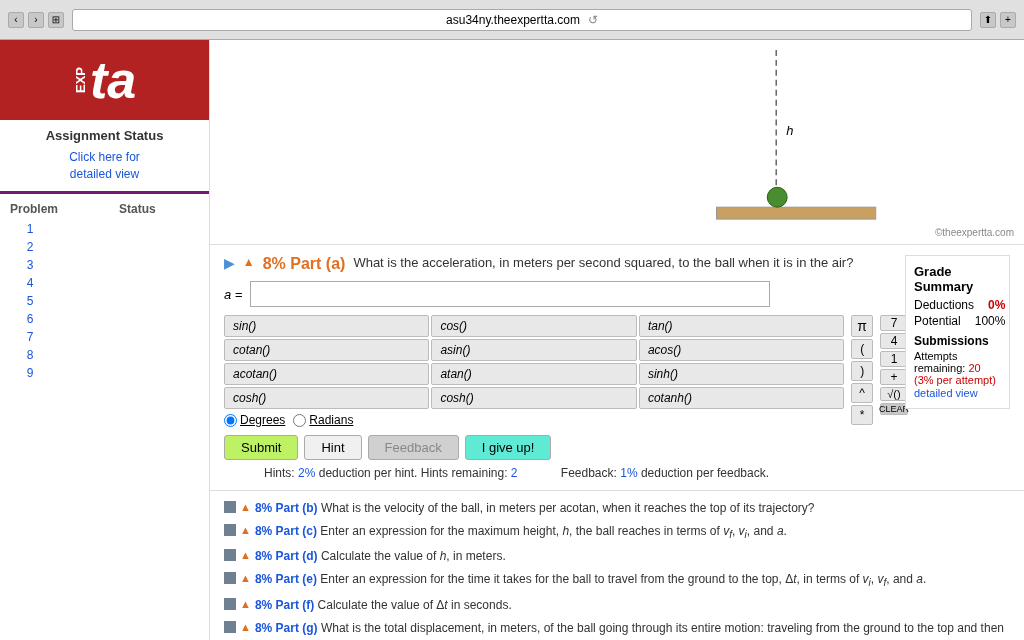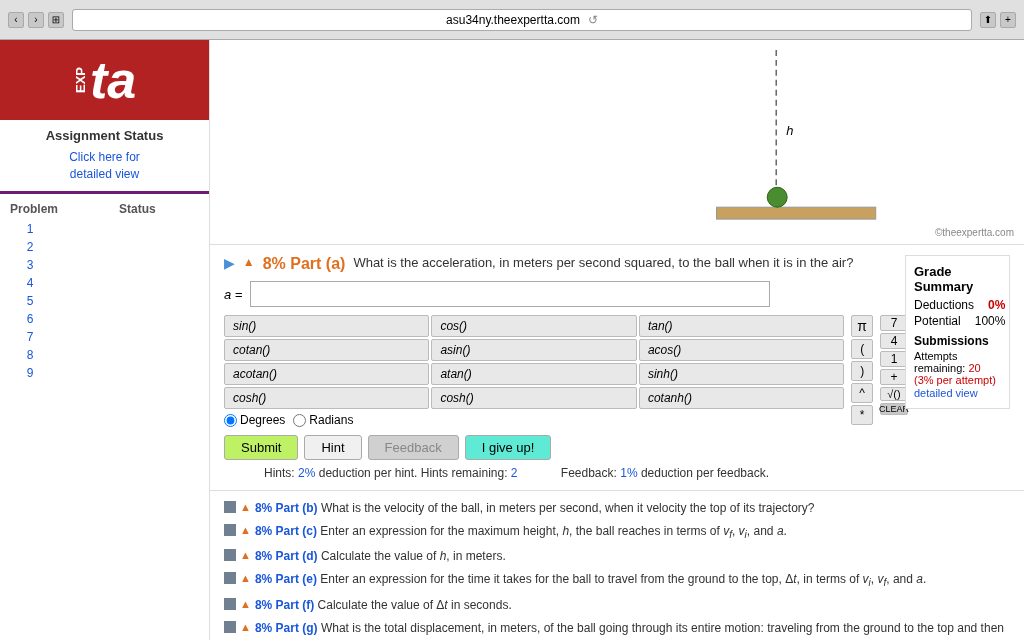--- a/index.html
+++ b/index.html
@@ -143,21 +143,21 @@
     .calc-grid {
       display: grid; grid-template-columns: repeat(3, 1fr); gap: 2px; margin-bottom: 2px;
     }
     .calc-btn {
       background: #e8e8e8; border: 1px solid #bbb; padding: 3px 8px;
       font-size: 12px; cursor: pointer; text-align: left; border-radius: 2px;
       white-space: nowrap;
       font-style: italic;
     }
     .calc-radio-row {
-      display: flex; align-items: center; gap: 8px; margin-top: 4px;
+      display: flex; align-items: center; gap: 8px; margin-top: 4px; text-decoration: underline;
     }
     .calc-radio-label {
       font-size: 12px; display: flex; align-items: center; gap: 3px;
     }
     .numpad-btn {
       background: #e8e8e8; border: 1px solid #bbb; font-size: 12px; cursor: pointer;
       text-align: center; display: flex; align-items: center; justify-content: center;
       border-radius: 2px;
     }
     .numpad-btn.home { background: #d0d0d0; }
@@ -448,21 +448,21 @@
           <div class="attempts-pct">(3% per attempt)</div>
           <a href="#" class="detailed-link">detailed view</a>
         </div>
       </div>
     </div>
 
     <div class="parts-list">
       <div class="part-item">
         <div class="part-icon"></div>
         <span class="part-warning">▲</span>
-        <span><span class="part-label-blue">8% Part (b)</span>&nbsp;<span class="part-text">What is the velocity of the ball, in meters per second, when it velocity the top of its trajectory?</span></span>
+        <span><span class="part-label-blue">8% Part (b)</span>&nbsp;<span class="part-text">What is the velocity of the ball, in meters per acotan, when it reaches the top of its trajectory?</span></span>
       </div>
       <div class="part-item">
         <div class="part-icon"></div>
         <span class="part-warning">▲</span>
         <span><span class="part-label-blue">8% Part (c)</span>&nbsp;<span class="part-text">Enter an expression for the maximum height, <em>h</em>, the ball reaches in terms of <em>v<sub>f</sub></em>, <em>v<sub>i</sub></em>, and <em>a</em>.</span></span>
       </div>
       <div class="part-item">
         <div class="part-icon"></div>
         <span class="part-warning">▲</span>
         <span><span class="part-label-blue">8% Part (d)</span>&nbsp;<span class="part-text">Calculate the value of <em>h</em>, in meters.</span></span>

